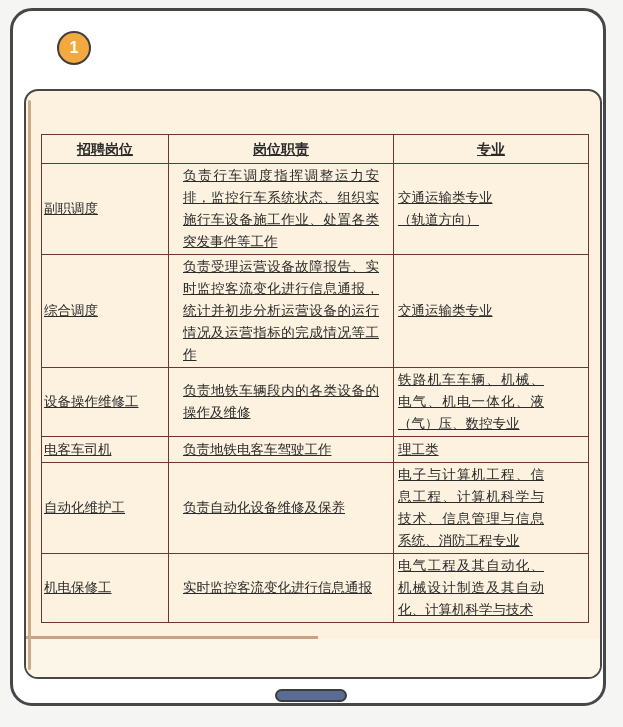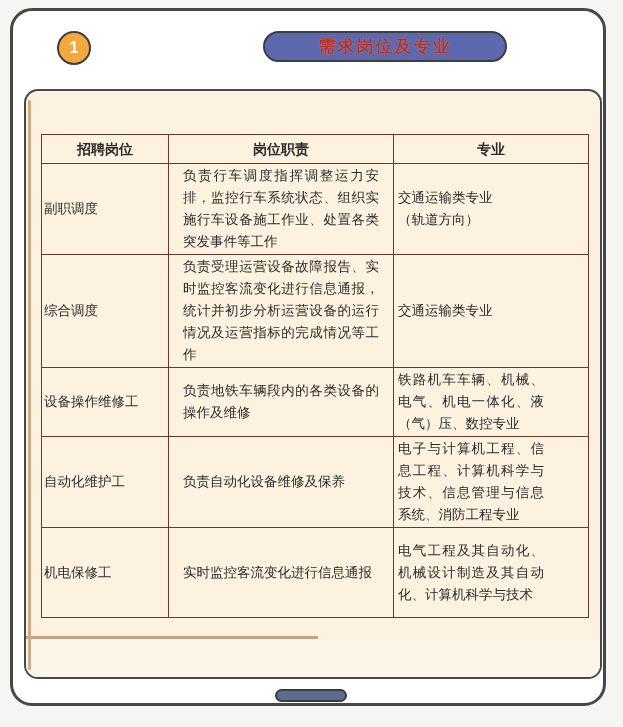--- a/index.html
+++ b/index.html
@@ -85,20 +85,21 @@
     table-layout: fixed;
     font-size: 13.5px;
     color: #2b2b2b;
   }
   table.positions th, table.positions td {
     border: 1.5px solid #6e352c;
     line-height: 22px;
     vertical-align: middle;
     box-sizing: border-box;
     overflow: hidden;
+    text-decoration: underline;
   }
   table.positions th {
     font-size: 14px;
     font-weight: bold;
     text-align: center;
     padding: 2px 2px;
   }
   thead tr { height: 29px; }
   td.col-position { text-align: left; padding: 1px 2px; }
   td.col-duty {
@@ -131,23 +132,20 @@
 </head>
 <body>
 
 <div class="stage">
   <div class="frame">
 
     <div class="badge">
       <span>1</span>
     </div>
 
-    <div class="title-pill">
-      <span>需求岗位及专业</span>
-    </div>
 
     <div class="card">
       <div class="card-bottom-strip"></div>
       <div class="tan-line"></div>
       <div class="accent-left"></div>
 
       <table class="positions">
         <colgroup>
           <col style="width:127px">
           <col style="width:225px">
@@ -171,20 +169,25 @@
             <td class="col-position">综合调度</td>
             <td class="col-duty">负责受理运营设备故障报告、实时监控客流变化进行信息通报，统计并初步分析运营设备的运行情况及运营指标的完成情况等工作</td>
             <td class="col-major">交通运输类专业</td>
           </tr>
           <tr>
             <td class="col-position">设备操作维修工</td>
             <td class="col-duty">负责地铁车辆段内的各类设备的操作及维修</td>
             <td class="col-major">铁路机车车辆、机械、电气、机电一体化、液（气）压、数控专业</td>
           </tr>
           <tr>
+            <td class="col-position">电客车司机</td>
+            <td class="col-duty">负责地铁电客车驾驶工作</td>
+            <td class="col-major">理工类</td>
+          </tr>
+          <tr>
             <td class="col-position">自动化维护工</td>
             <td class="col-duty">负责自动化设备维修及保养</td>
             <td class="col-major">电子与计算机工程、信息工程、计算机科学与技术、信息管理与信息系统、消防工程专业</td>
           </tr>
           <tr>
             <td class="col-position">机电保修工</td>
             <td class="col-duty">实时监控客流变化进行信息通报</td>
             <td class="col-major">电气工程及其自动化、机械设计制造及其自动化、计算机科学与技术</td>
           </tr>
         </tbody>

